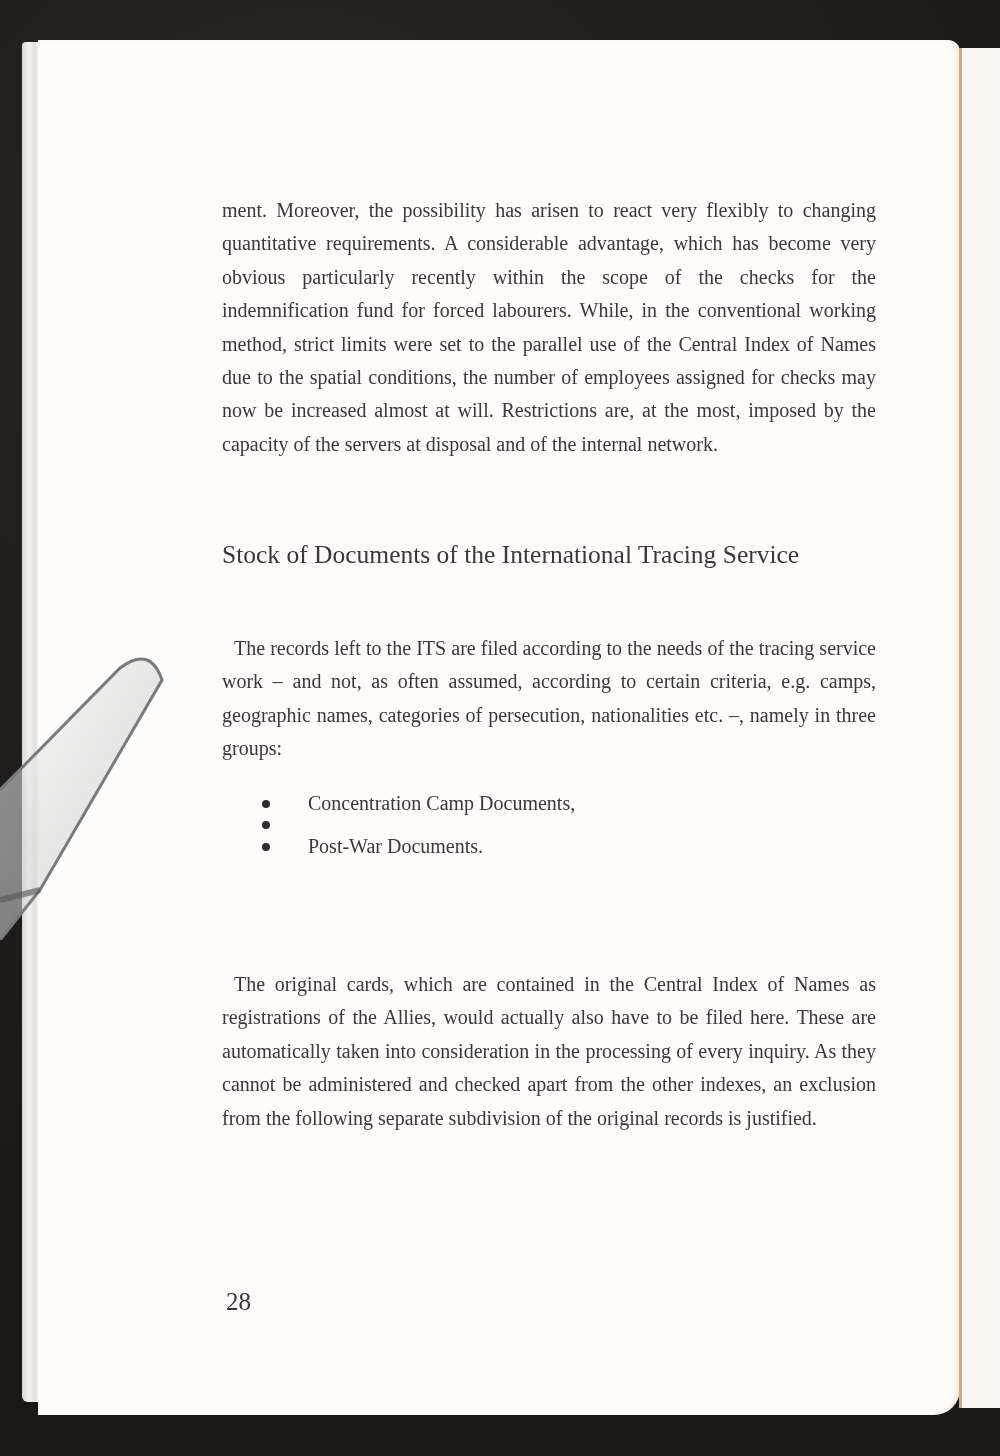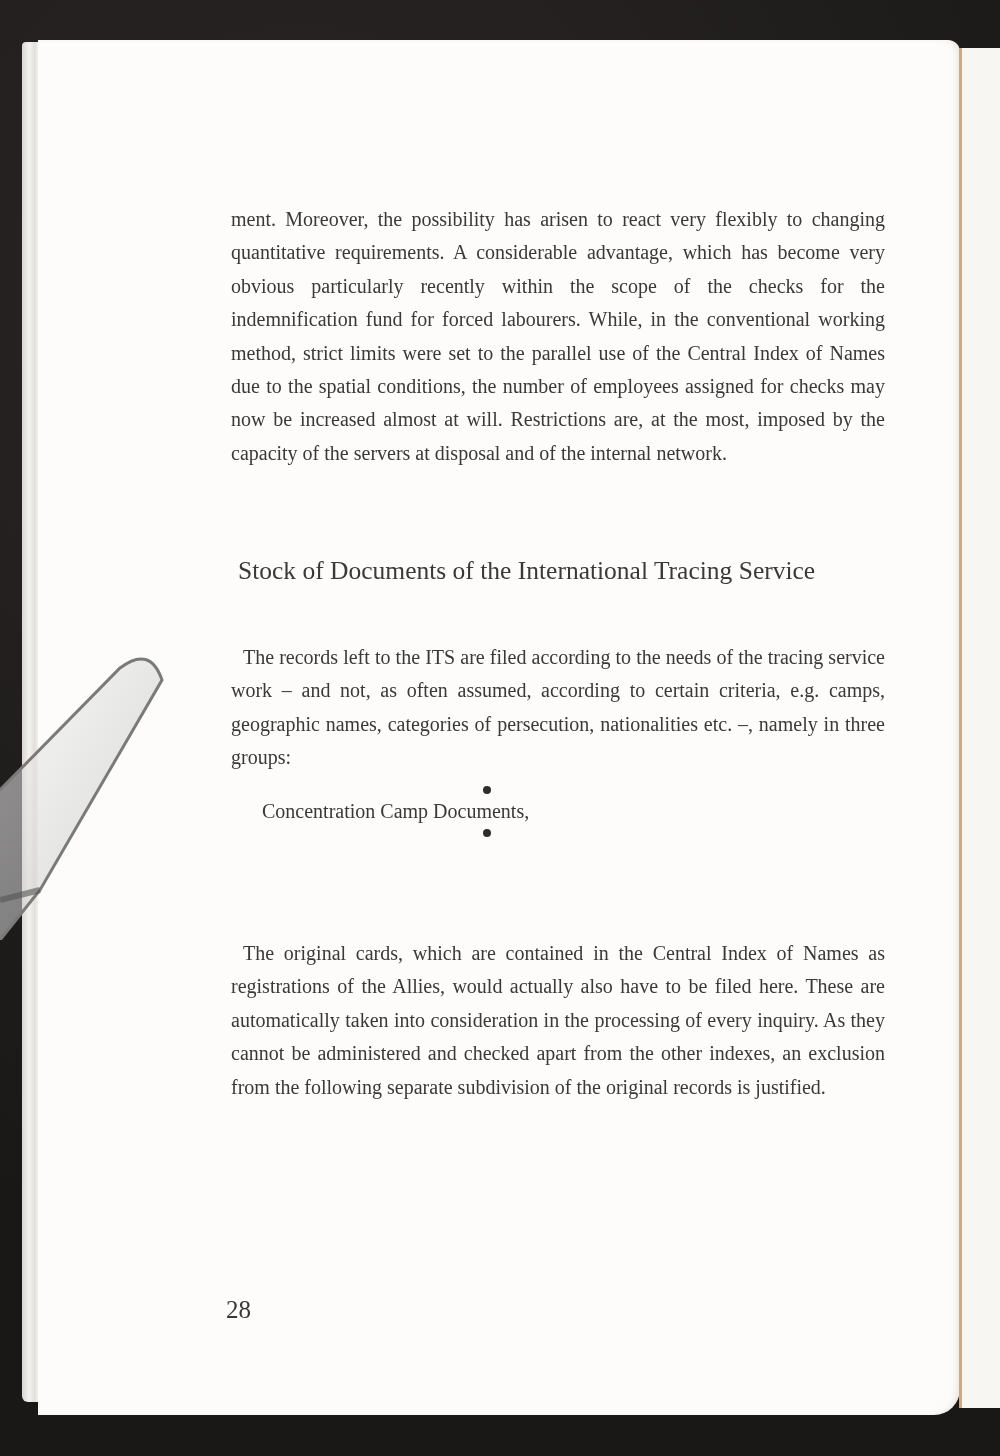--- a/index.html
+++ b/index.html
@@ -26,37 +26,37 @@
     }
     .next-page {
       position: absolute; left: 962px; top: 48px; width: 38px; height: 1360px;
       background: #f8f6f3;
     }
     .text-block {
       position: absolute; left: 222px; width: 654px;
       color: #3a3838; font-size: 20px; line-height: 33.4px;
       text-align: justify;
     }
-    .para { margin: 9px; }
+    .para { margin: 0; }
     .p1 { top: 194px; }
     .heading {
       position: absolute; left: 222px; top: 540px; width: 660px;
-      font-size: 25.5px; color: #3a3838; margin: 16px; font-weight: normal;
+      font-size: 25.5px; color: #3a3838; margin: 0; font-weight: normal;
       white-space: nowrap;
     }
     .p2 { top: 632px; text-indent: 12px; }
     .bullets {
       position: absolute; left: 262px; top: 786px; margin: 0; padding: 0;
       list-style: none; color: #3a3838; font-size: 20px; line-height: 35px;
     }
-    .bullets li { display: flex; align-items: flex-end; flex-direction: column; }
+    .bullets li { display: flex; align-items: center; }
     .bullet-dot { width: 8px; height: 8px; border-radius: 50%; background: #2e2c2c; margin-right: 38px; }
-    .p3 { top: 928px; text-indent: 12px; }
+    .p3 { top: 968px; text-indent: 12px; }
     .page-number {
-      position: absolute; left: 226px; top: 1288px; font-size: 25px; color: #3a3838; margin-top: 8px;
+      position: absolute; left: 226px; top: 1288px; font-size: 25px; color: #3a3838;
     }
     .tongs { position: absolute; left: 0; top: 640px; width: 200px; height: 300px; pointer-events: none; }
   </style>
 </head>
 <body>
 
 <div class="page-stack"></div>
 <div class="page"></div>
 <div class="gutter"></div>
 <div class="next-page"></div>
@@ -68,20 +68,24 @@
 <p class="text-block para p2">The records left to the ITS are filed according to the needs of the tracing service work – and not, as often assumed, according to certain criteria, e.g. camps, geographic names, categories of persecution, nationalities etc. –, namely in three groups:</p>
 
 <ul class="bullets">
   <li>
     <span class="bullet-dot"></span>
     <span>Concentration Camp Documents,</span>
   </li>
   <li>
     <span class="bullet-dot"></span>
   </li>
+  <li>
+    <span class="bullet-dot"></span>
+    <span>Post-War Documents.</span>
+  </li>
 </ul>
 
 <p class="text-block para p3">The original cards, which are contained in the Central Index of Names as registrations of the Allies, would actually also have to be filed here. These are automatically taken into consideration in the processing of every inquiry. As they cannot be administered and checked apart from the other indexes, an exclusion from the following separate subdivision of the original records is justified.</p>
 
 <div class="page-number">28</div>
 
 <svg class="tongs" viewBox="0 0 200 300">
   <defs>
     <linearGradient id="tg" x1="0" y1="0" x2="1" y2="1">
       <stop offset="0" stop-color="#f4f4f4"></stop>

